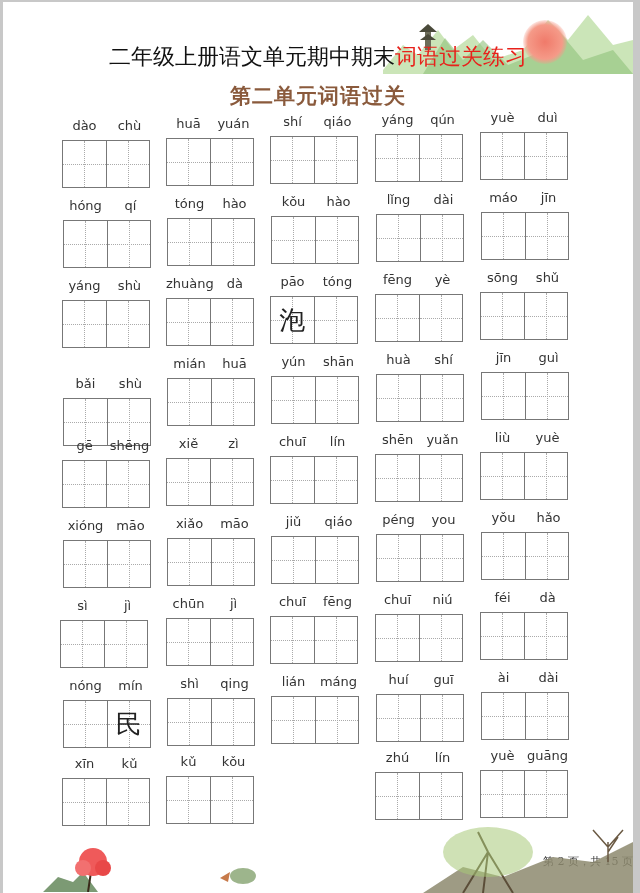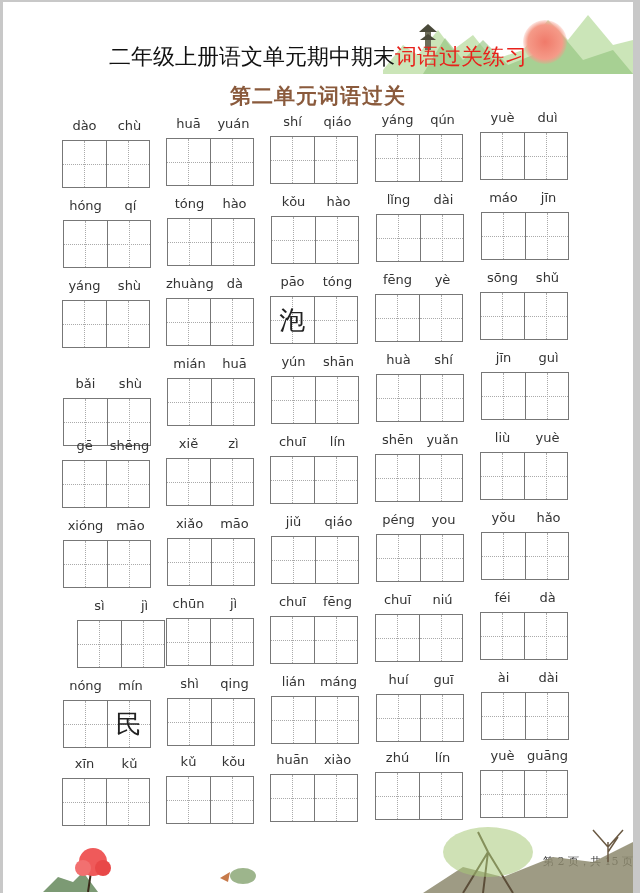--- a/index.html
+++ b/index.html
@@ -514,21 +514,21 @@
       </div>
       <div class="grid">
         <div class="cell">
           <span class="ch"></span>
         </div>
         <div class="cell">
           <span class="ch"></span>
         </div>
       </div>
     </div>
-    <div class="item" style="left: 74px; top: 596px;">
+    <div class="item" style="left: 57px; top: 596px;">
       <div class="pinyin">
         <span>sì</span>
         <span>jì</span>
       </div>
       <div class="grid">
         <div class="cell">
           <span class="ch"></span>
         </div>
         <div class="cell">
           <span class="ch"></span>
@@ -672,34 +672,20 @@
         </div>
         <div class="cell">
           <span class="ch"></span>
         </div>
       </div>
     </div>
     <div class="item" style="left: 163px; top: 752px;">
       <div class="pinyin">
         <span>kǔ</span>
         <span>kǒu</span>
-      </div>
-      <div class="grid">
-        <div class="cell">
-          <span class="ch"></span>
-        </div>
-        <div class="cell">
-          <span class="ch"></span>
-        </div>
-      </div>
-    </div>
-    <div class="item" style="left: 267px; top: 750px;">
-      <div class="pinyin">
-        <span>huān</span>
-        <span>xiào</span>
       </div>
       <div class="grid">
         <div class="cell">
           <span class="ch"></span>
         </div>
         <div class="cell">
           <span class="ch"></span>
         </div>
       </div>
     </div>

